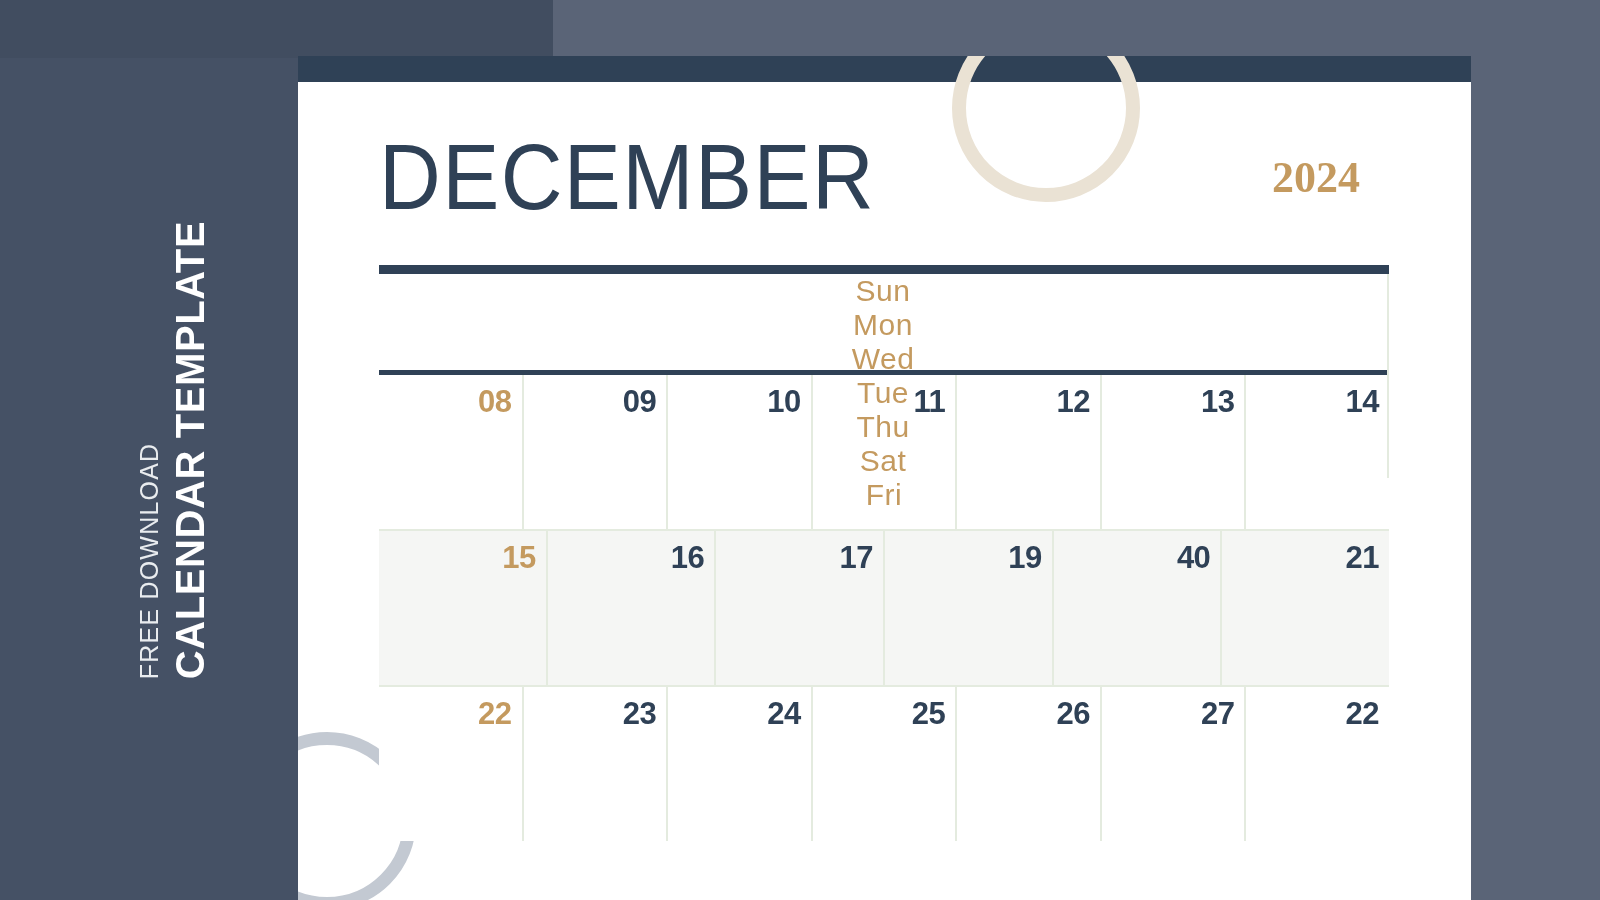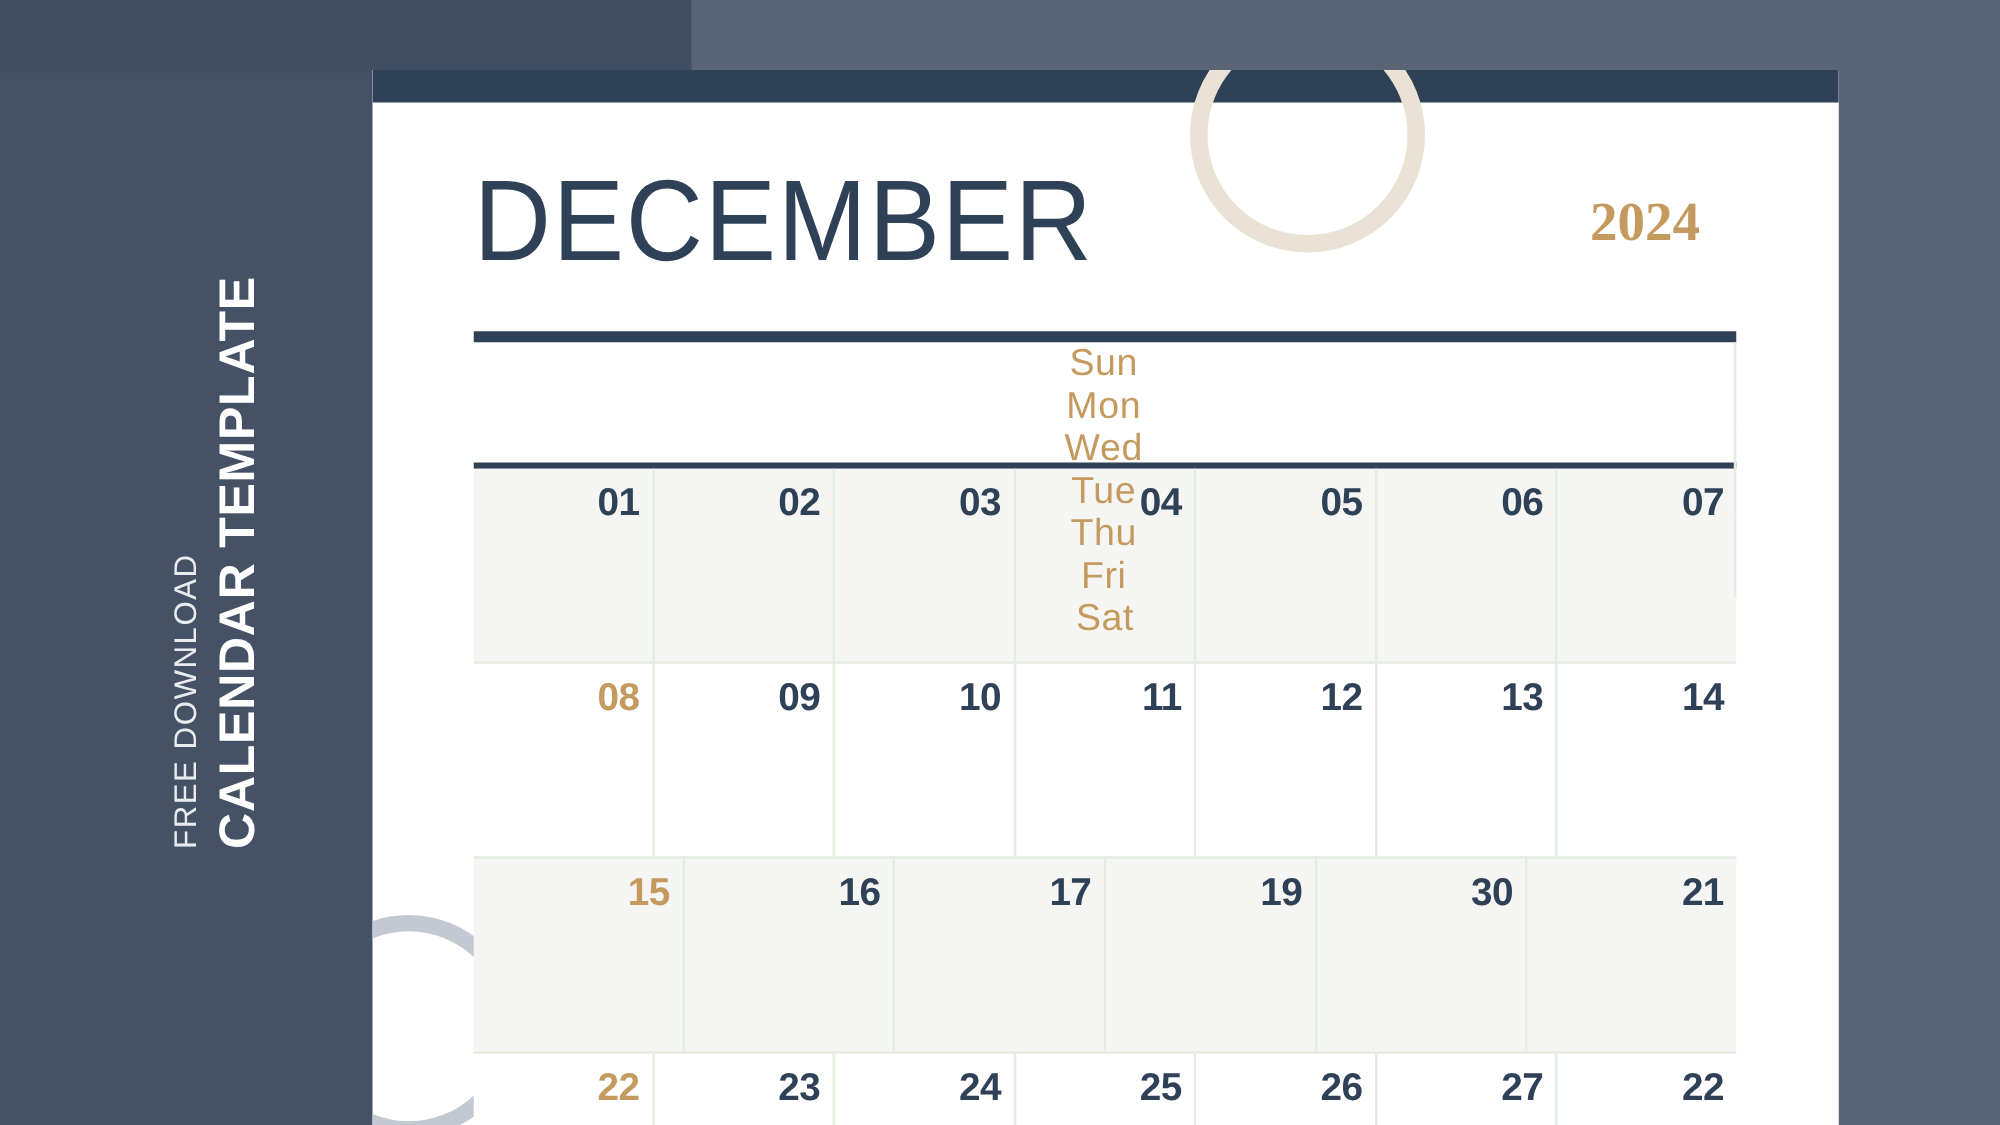--- a/index.html
+++ b/index.html
@@ -231,48 +231,25 @@
   </div>
 
   <div class="calendar">
     <div class="rule-thick"></div>
     <div class="weekday-row">
         <div class="weekday-cell">Sun</div>
         <div class="weekday-cell">Mon</div>
         <div class="weekday-cell">Wed</div>
         <div class="weekday-cell">Tue</div>
         <div class="weekday-cell">Thu</div>
+        <div class="weekday-cell">Sat</div>
         <div class="weekday-cell">Fri</div>
-        <div class="weekday-cell">Sat</div>
       </div>
     <div class="rule-thin"></div>
     <div class="weeks">
-        <div class="week-row shade">
-          <div class="day-cell">
-            <div class="day-number">01</div>
-          </div>
-          <div class="day-cell">
-            <div class="day-number">02</div>
-          </div>
-          <div class="day-cell">
-            <div class="day-number">03</div>
-          </div>
-          <div class="day-cell">
-            <div class="day-number">04</div>
-          </div>
-          <div class="day-cell">
-            <div class="day-number">05</div>
-          </div>
-          <div class="day-cell">
-            <div class="day-number">06</div>
-          </div>
-          <div class="day-cell">
-            <div class="day-number">07</div>
-          </div>
-        </div>
         <div class="week-row plain">
           <div class="day-cell">
             <div class="day-number gold">08</div>
           </div>
           <div class="day-cell">
             <div class="day-number">09</div>
           </div>
           <div class="day-cell">
             <div class="day-number">10</div>
           </div>
@@ -296,21 +273,21 @@
           <div class="day-cell">
             <div class="day-number">16</div>
           </div>
           <div class="day-cell">
             <div class="day-number">17</div>
           </div>
           <div class="day-cell">
             <div class="day-number">19</div>
           </div>
           <div class="day-cell">
-            <div class="day-number">30</div>
+            <div class="day-number">40</div>
           </div>
           <div class="day-cell">
             <div class="day-number">21</div>
           </div>
         </div>
         <div class="week-row plain">
           <div class="day-cell">
             <div class="day-number gold">22</div>
           </div>
           <div class="day-cell">

